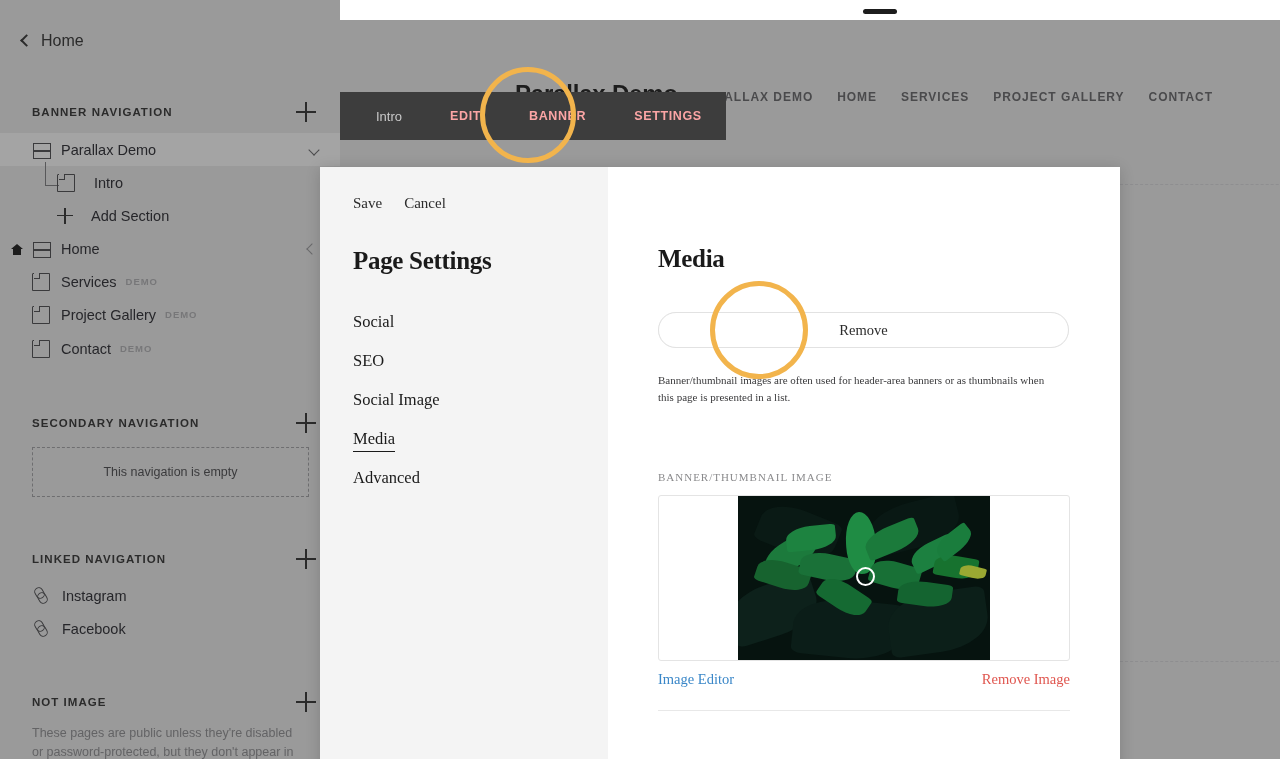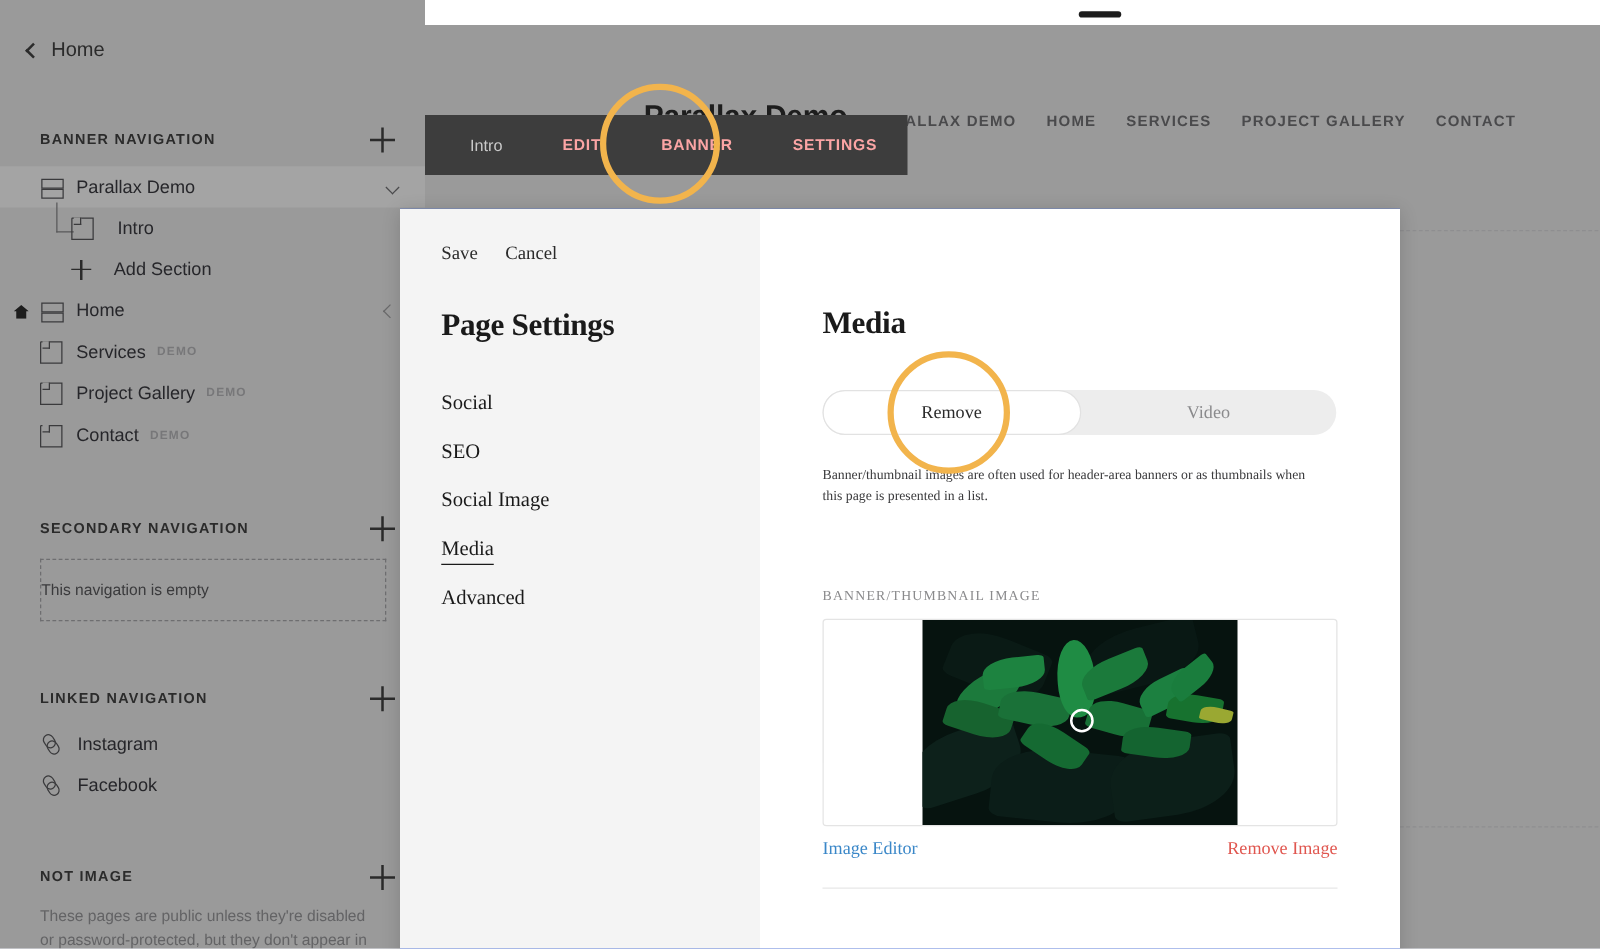--- a/index.html
+++ b/index.html
@@ -105,21 +105,21 @@
     width: 8px; height: 8px;
     border-right: 1.5px solid #4a4a4c; border-bottom: 1.5px solid #4a4a4c;
   }
   .chev-down { transform: rotate(45deg); }
   .chev-lft  { transform: rotate(135deg); }
 
   .empty-box {
     position: absolute; left: 32px; top: 447px;
     width: 277px; height: 50px;
     border: 1.5px dashed #6e6e70;
-    display: flex; align-items: center; 
+    display: flex; align-items: center; justify-content: center;
     font-size: 12.5px; color: #3a3a3c;
   }
   .notlinked-desc {
     position: absolute; left: 32px; top: 724px; width: 270px;
     font-size: 12.5px; line-height: 1.55; color: #636365;
   }
 
   
   .preview {
     position: absolute; left: 340px; top: 20px;
@@ -401,21 +401,20 @@
         <div class="pl-nav-item"><span class="u">Media</span></div>
         <div class="pl-nav-item"><span>Advanced</span></div>
       </div>
     </div>
 
     <div class="panel-right">
       <div class="pr-title">Media</div>
 
       <div class="toggle">
         <div class="seg on">Remove</div>
-        <div class="seg">Video</div>
       </div>
 
       <div class="pr-desc">Banner/thumbnail images are often used for header-area banners or as thumbnails when this page is presented in a list.</div>
 
       <div class="pr-label">BANNER/THUMBNAIL IMAGE</div>
 
       <div class="img-frame">
         <div class="thumb">
 
           <div class="leaf" style="left:-10px;  top:88px;  width:90px;  height:52px; background:#0d211b; transform:rotate(-18deg);"></div>

